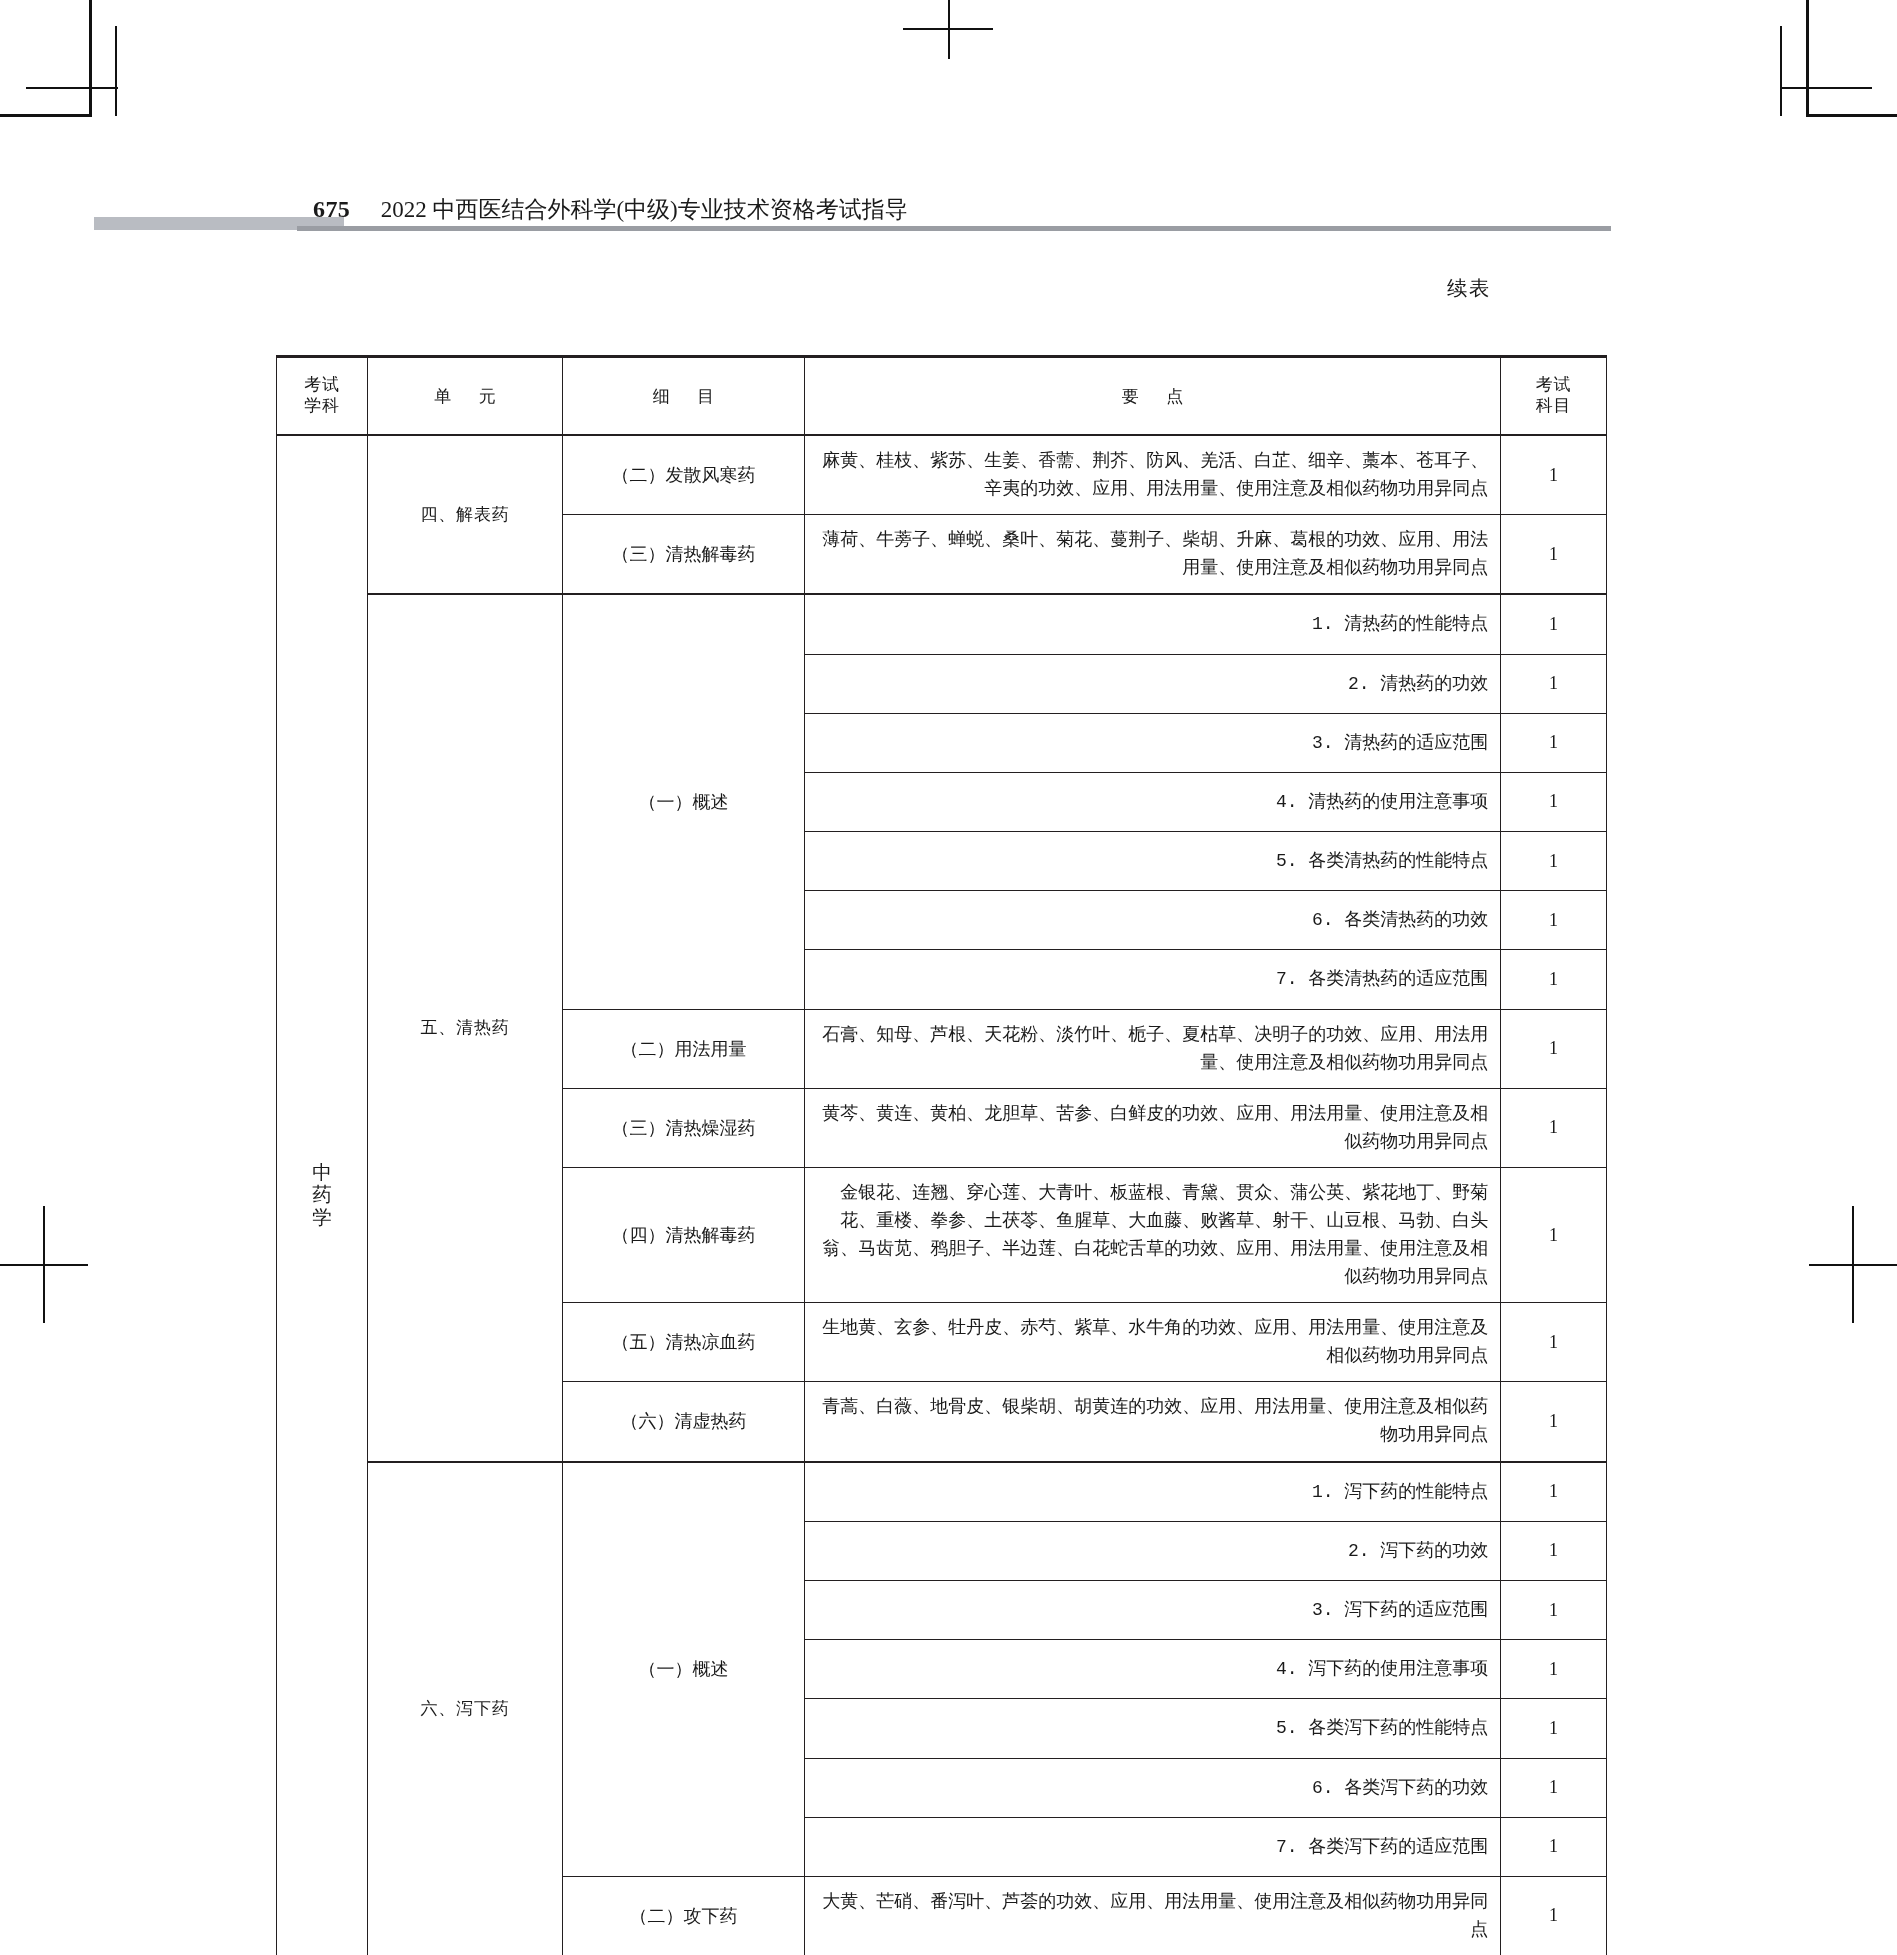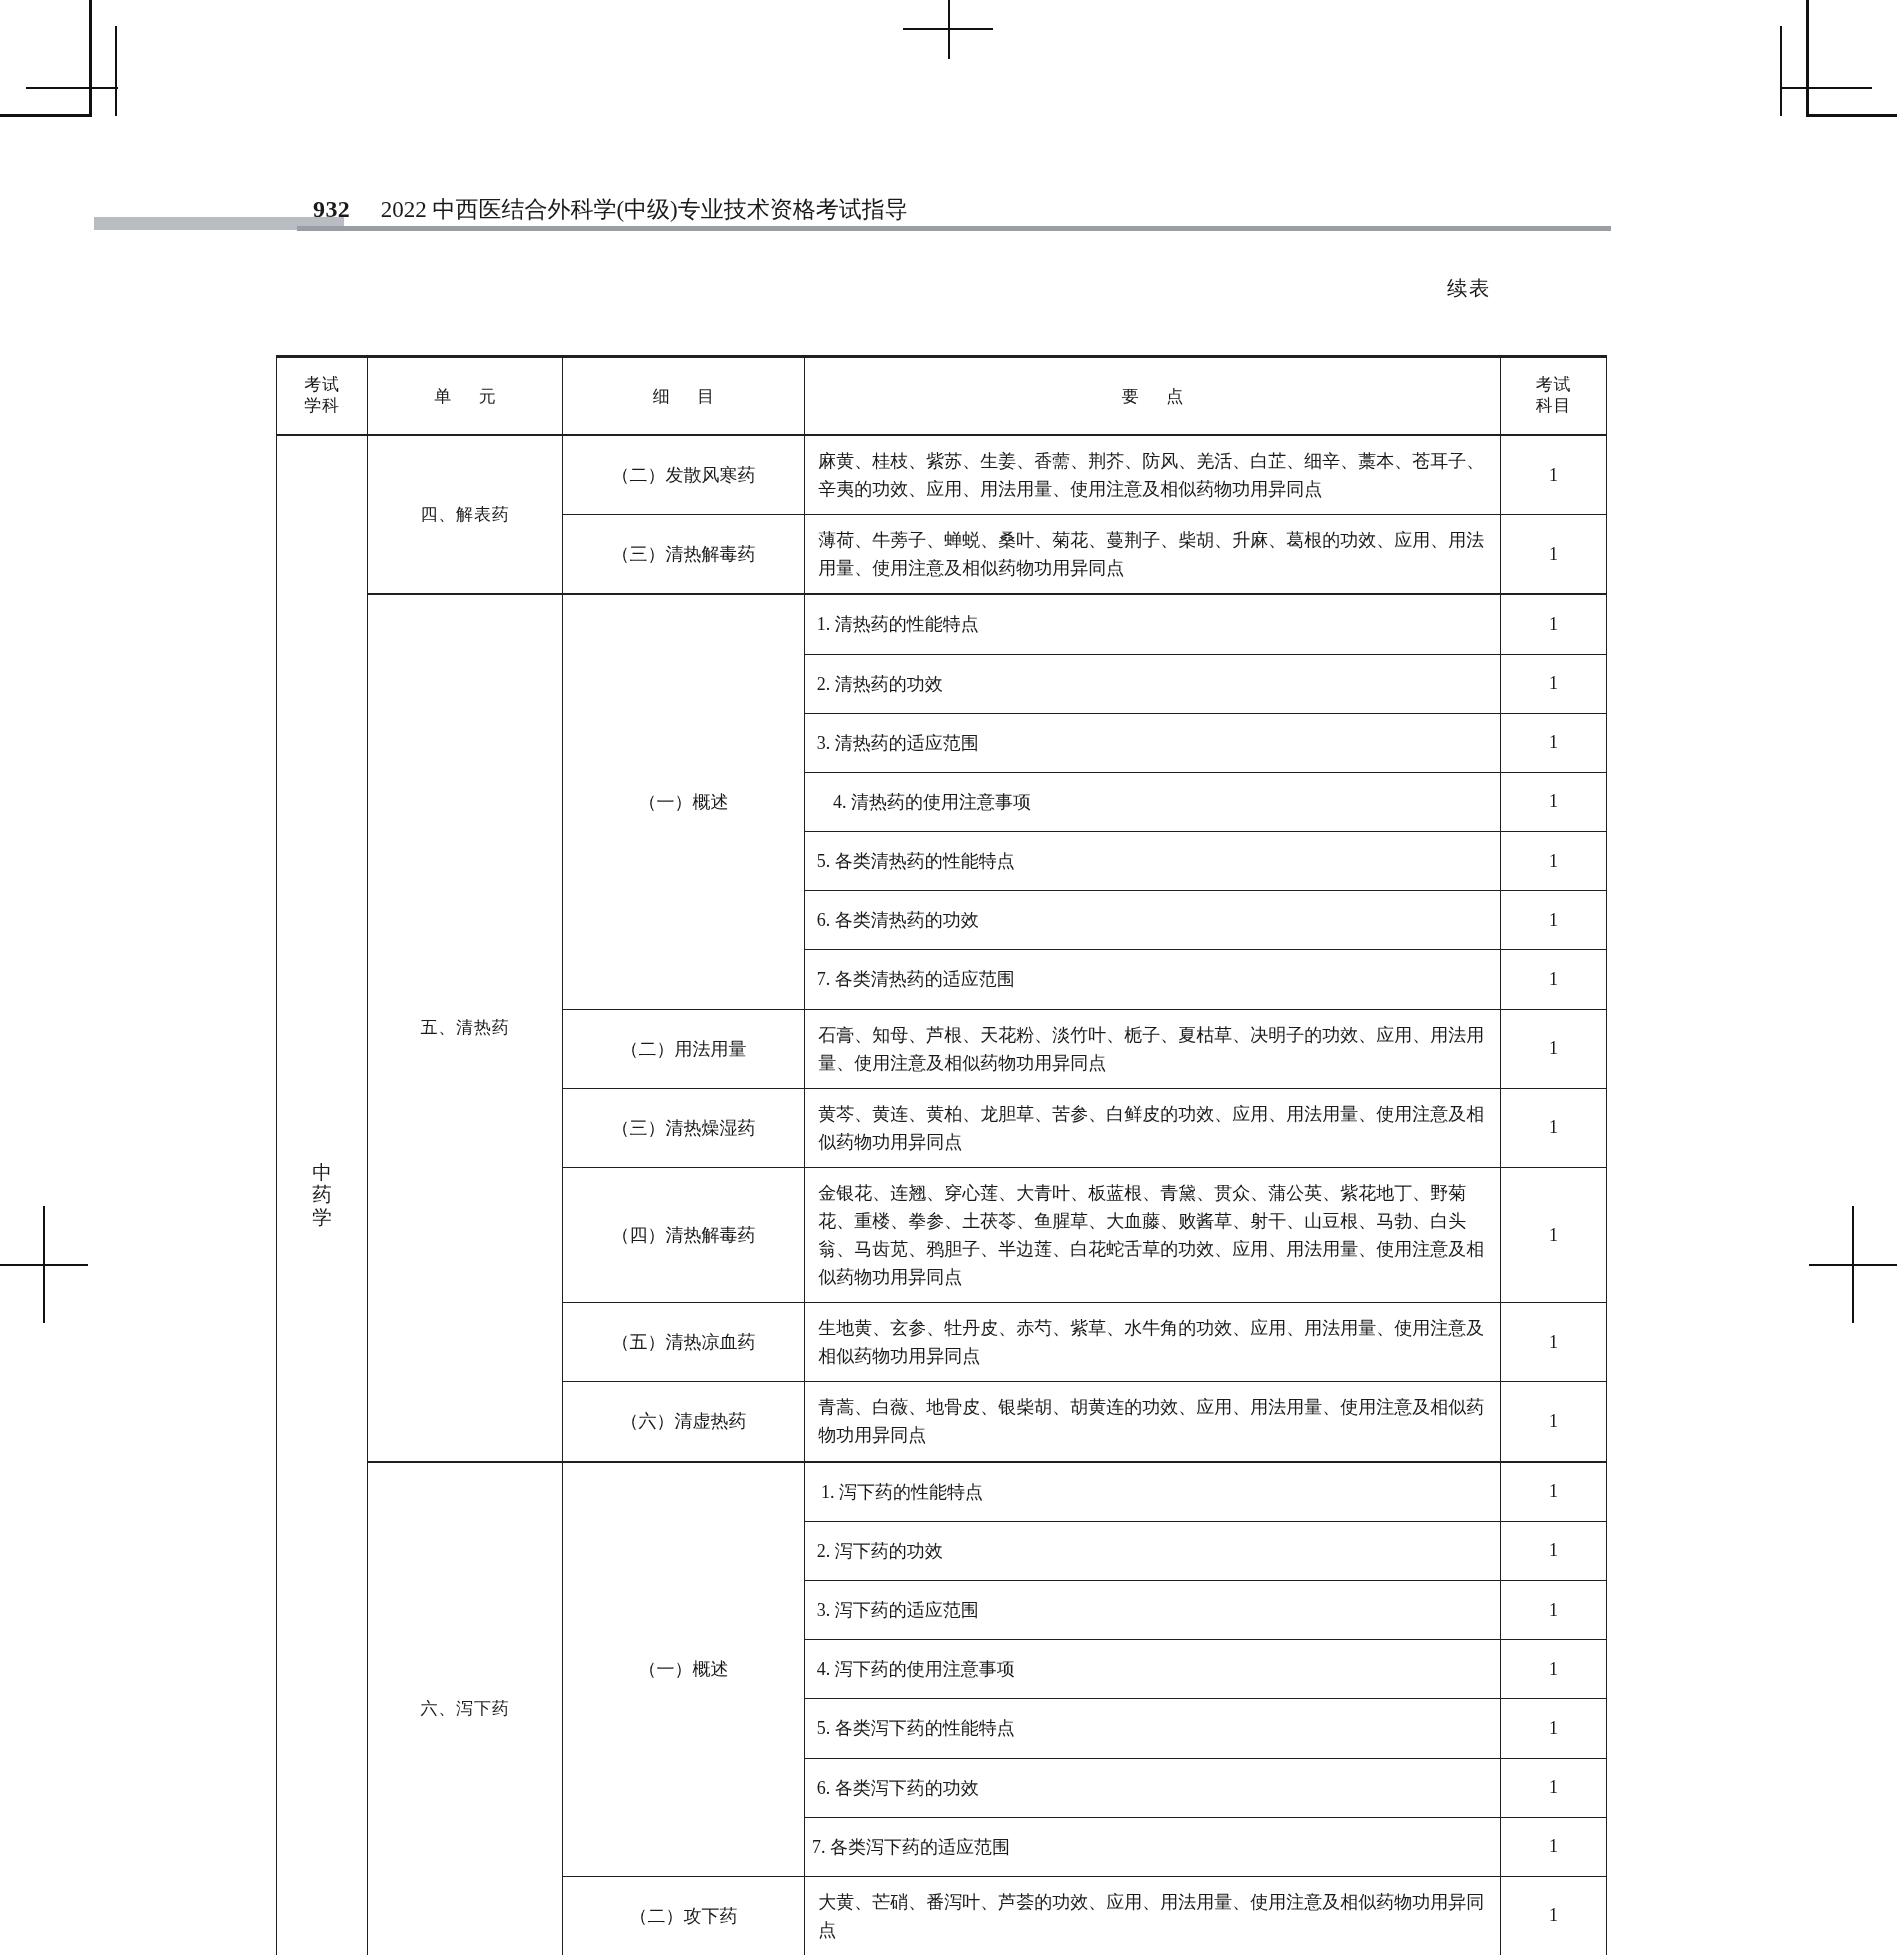--- a/index.html
+++ b/index.html
@@ -77,22 +77,23 @@
   }
   .v-subject span { display:block; }
 
   .unit {
     text-align:center; font-size:17px; letter-spacing:0.8px; white-space:nowrap;
   }
   .detail {
     text-align:center; font-size:18px; white-space:nowrap; letter-spacing:0;
   }
   .points {
-    text-align:left; font-size:18px; line-height:1.56;
+    text-align:right; font-size:18px; line-height:1.56;
     padding:11px 11.7px 11px 13.3px;
+    font-family:Liberation Mono, monospace;
   }
   .exam {
     text-align:center; font-size:18px;
   }
   .points-one { padding:8.6px 11.7px; }
 
   
   tr.thick-top > td { border-top:2.3px solid #231f20; }
 </style>
 </head>
@@ -109,21 +110,21 @@
 <div class="crop" style="left:1780px;top:87px;width:92px;height:2.3px;"></div>
 
 <div class="reg" style="left:43px; top:1206px;width:2.3px;  height:117px;"></div>
 <div class="reg" style="left:0;     top:1264px;width:88px;height:2.3px;"></div>
 <div class="reg" style="left:1852px;top:1206px;width:2.3px;  height:117px;"></div>
 <div class="reg" style="left:1809px;top:1264px;width:88px;height:2.3px;"></div>
 <div class="reg" style="left:948px;top:0;    width:2.3px;  height:59px;"></div>
 <div class="reg" style="left:903px;top:28px; width:90px;height:2.3px;"></div>
 
 <div id="runhead">
-  <div class="folio">932</div>
+  <div class="folio">675</div>
   <div class="rh-title">2022 中西医结合外科学(中级)专业技术资格考试指导</div>
 </div>
 <div id="rule-grey"></div>
 <div id="rule-dark"></div>
 
 <div id="cont">续表</div>
 
 <div id="tbl-wrap">
 <table>
   <colgroup>

